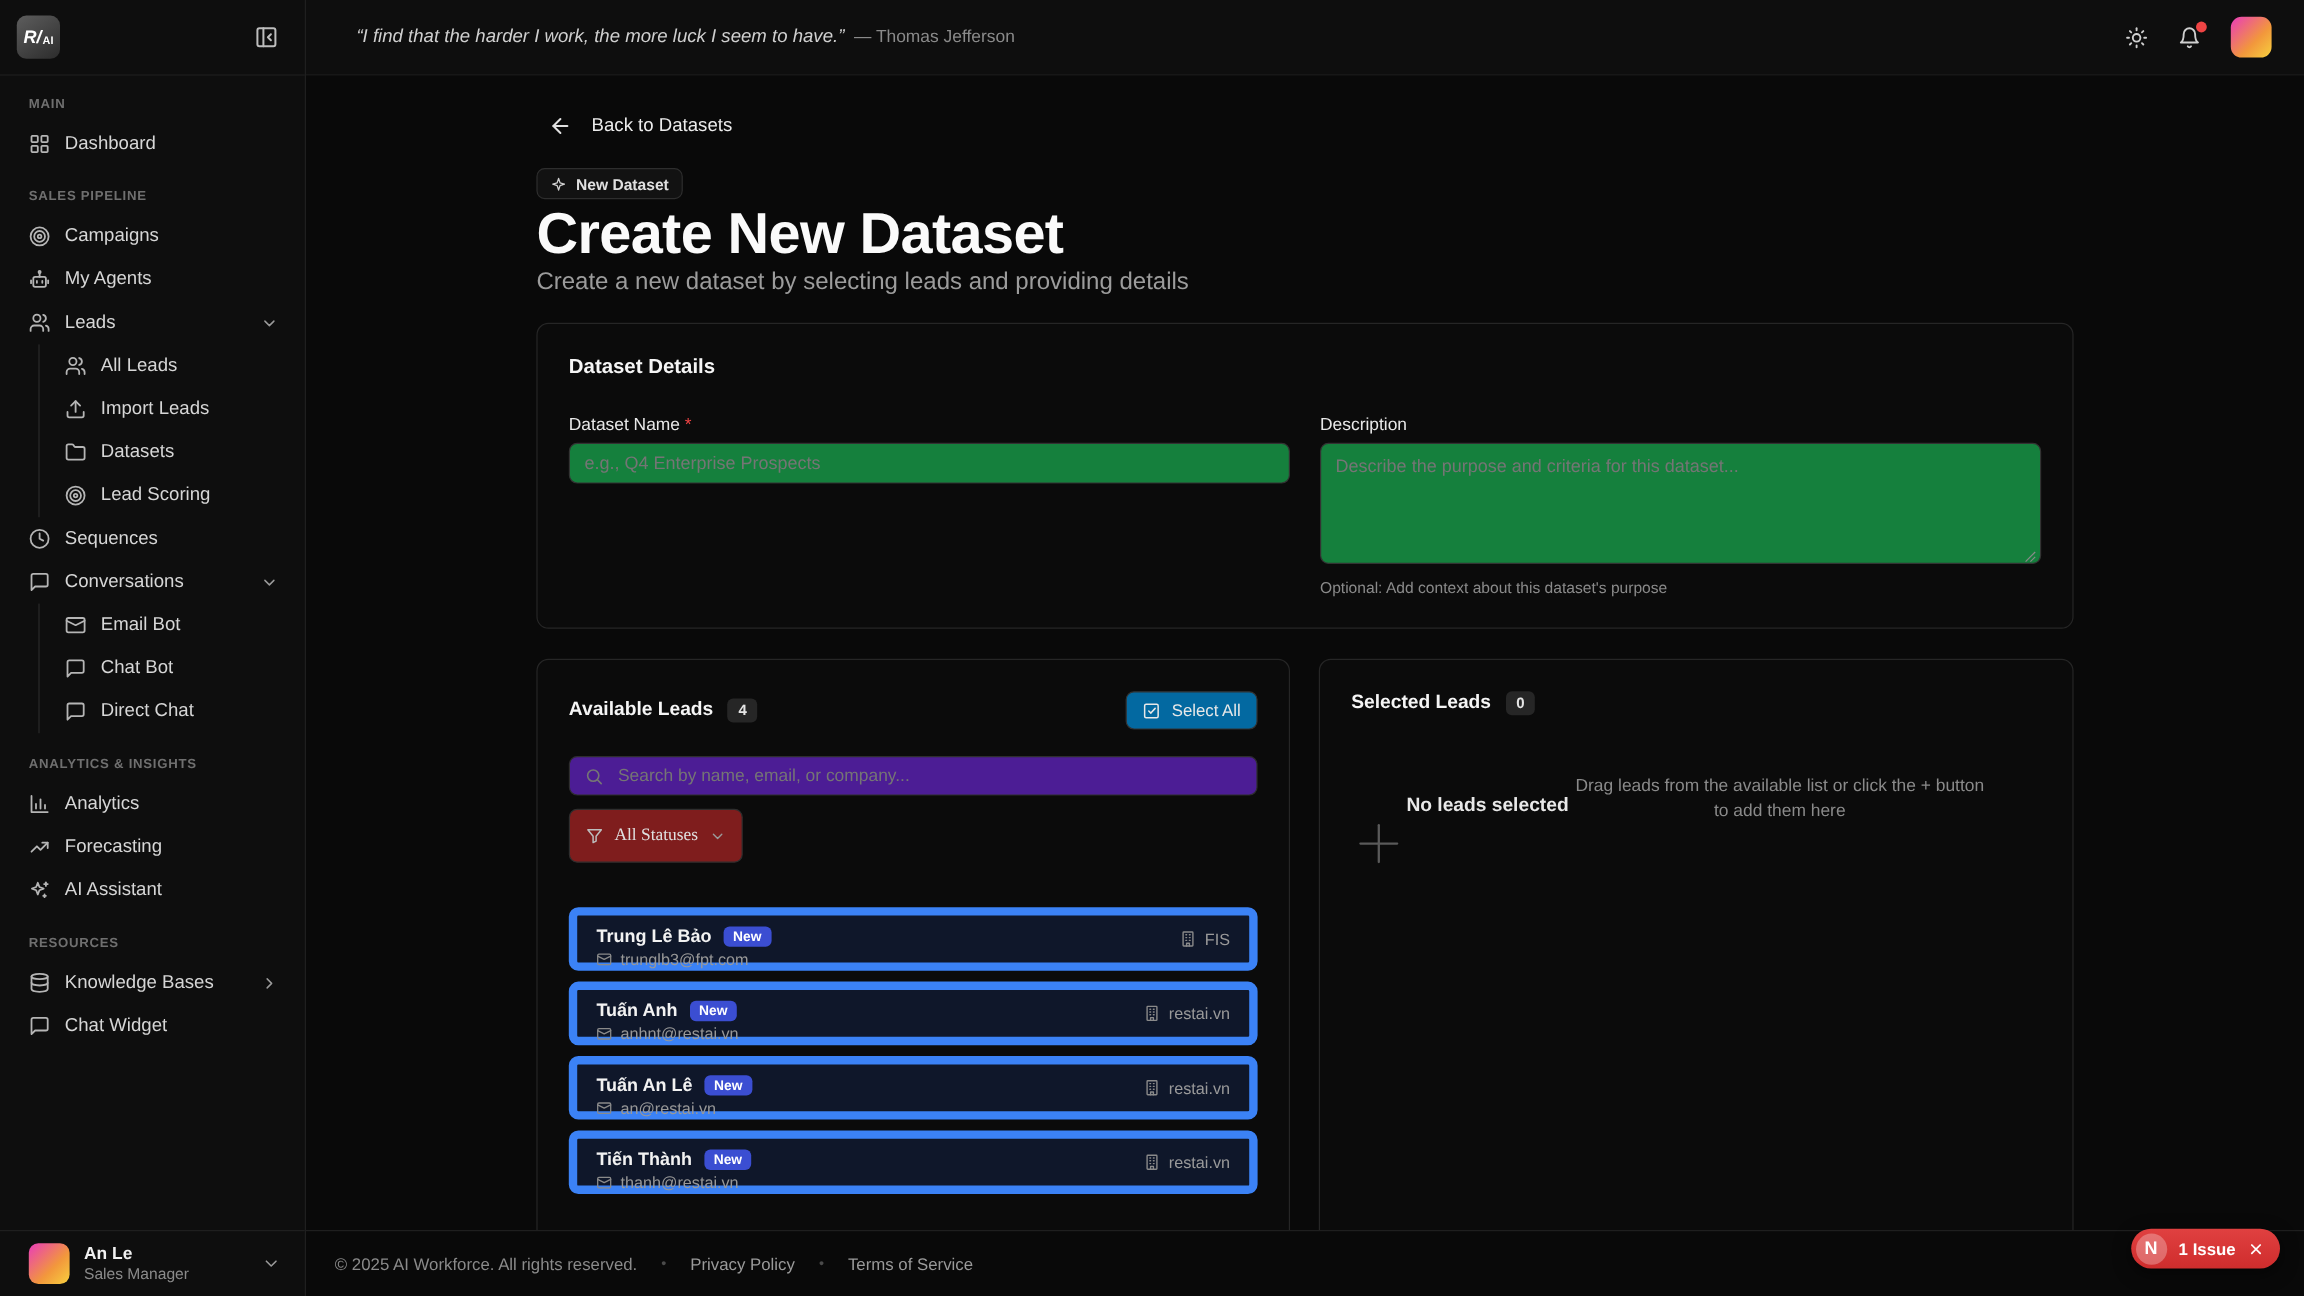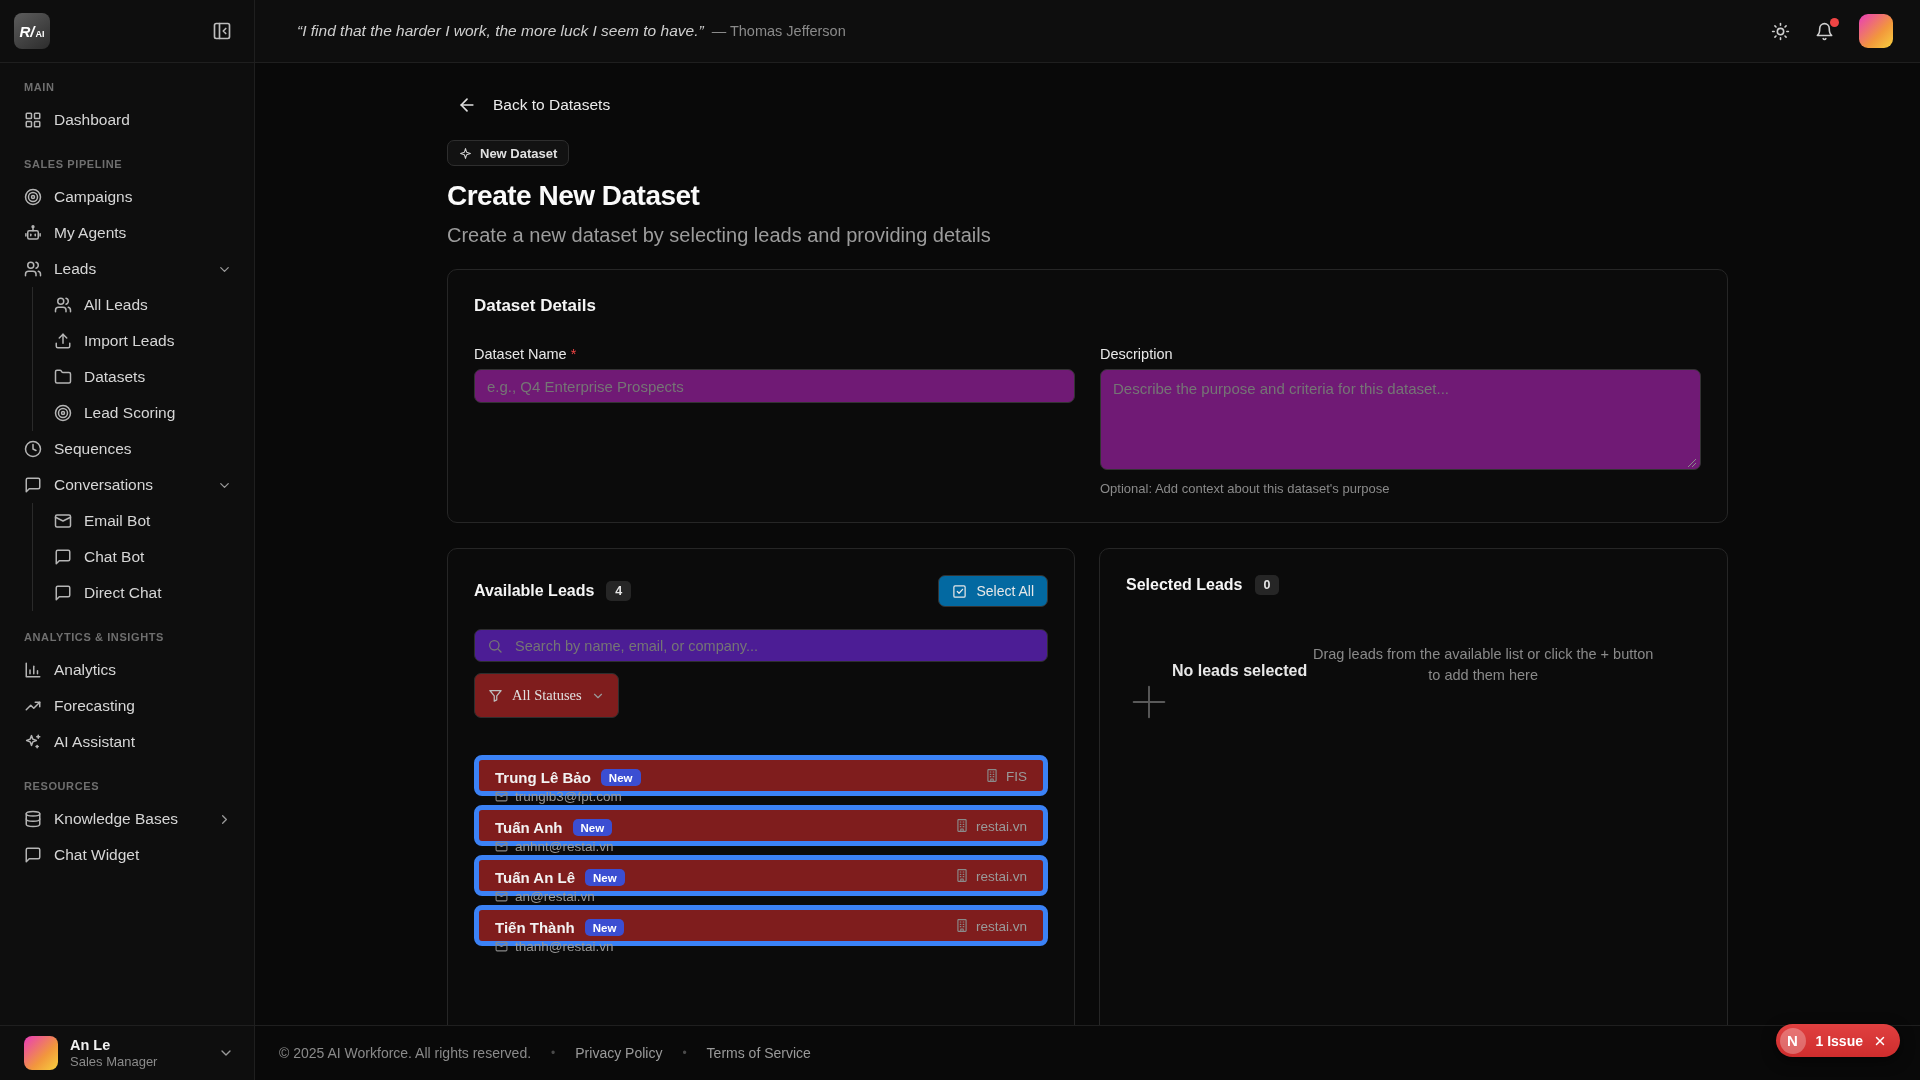--- a/index.html
+++ b/index.html
@@ -64,32 +64,32 @@
 
   .back-row { display:flex; align-items:center; gap:16px; height:24px; padding-left:10px;
     color:#ececec; font-size:15.5px; font-weight:500; cursor:pointer; width:fit-content; }
   .back-row .icn { width:20px; height:20px; color:#e0e0e0; }
 
   .pill-badge { display:inline-flex; align-items:center; gap:8px; margin-top:23px;
     height:23px; padding:12px 11px; border:1px solid #2e2e2e; border-radius:7px;
     background:#121212; font-size:13px; color:#e0e0e0;font-weight:bold; }
   .pill-badge .icn { width:13px; height:13px; color:#cfcfcf; }
 
-  h1.page-title { margin:10px 0 0; font-size:28px; line-height:40px; font-weight:700;
+  h1.page-title { margin:10px 0 0; font-size:48px; line-height:40px; font-weight:700;
     color:#fafafa; letter-spacing:-.5px; }
   .page-subtitle { margin-top:8px; font-size:20px; color:#9c9c9c; }
 
   .card { margin-top:22px; width:1281px; border:1px solid #262626; border-radius:10px;
     background:#0b0b0b; padding:26px; }
   .card-title { font-size:17px; font-weight:700; color:#f5f5f5; }
   .form-grid { display:grid; grid-template-columns:1fr 1fr; gap:25px; margin-top:30px; }
   .field-label { display:flex; gap:4px; font-size:14.5px; font-weight:500;
     color:#e8e8e8; margin-bottom:7px; }
   .req { color:#ef4444; }
-  .text-input { width:100%; height:34px; background:#701a75; border:1px solid #333;
+  .text-input { width:100%; height:34px; background:#15803d; border:1px solid #333;
     border-radius:7px; color:#e5e5e5; padding:0 12px; font-size:15px; font-family:inherit; }
   .text-input::placeholder, textarea::placeholder { color:#757575; }
   .ta-wrap { position:relative; }
   textarea.text-input { height:101px; padding:8px 12px; resize:none; line-height:1.4; }
   .ta-handle { position:absolute; right:4px; bottom:6px; width:10px; height:10px;
     pointer-events:none; color:#8a8a8a; }
   .hint { margin-top:7px; font-size:13px; color:#8a8a8a; }
 
   .panels { display:flex; gap:24px; margin-top:25px; height:495px; }
   .panel { border:1px solid #262626; border-radius:10px; background:#0b0b0b; padding:26px; }
@@ -110,21 +110,21 @@
   .search-box input { flex:1; background:transparent; border:none; outline:none;
     color:#e5e5e5; font-size:14.5px; font-family:inherit; }
 
   .filter-btn { margin-top:11px; display:inline-flex; align-items:center; gap:9px;
     height:45px; padding:0 13px; border:1px solid #2e2e2e; background:#7f1d1d;
     border-radius:7px; font-size:14.5px; color:#e0e0e0; cursor:pointer; font-family:Liberation Serif, serif; }
   .filter-btn .icn { width:15px; height:15px; color:#bdbdbd; }
   .filter-btn .chev { width:14px; height:14px; color:#9a9a9a; }
 
   .lead-list { margin-top:37px; display:flex; flex-direction:column; gap:9px; }
-  .lead-card { position:relative; height:41px; border:5px solid #3b82f6; background:#7f1d1d;
+  .lead-card { position:relative; height:53px; border:7px solid #3b82f6; background:#0f172a;
     border-radius:8px; padding:9px 16px; cursor:grab; }
   .lead-top { display:flex; align-items:center; gap:10px; }
   .lead-name { font-size:15px; font-weight:600; color:#f2f2f2; }
   .status-badge { background:#3b4ed2; color:#fff; font-size:11.5px; font-weight:600;
     padding:2.5px 8px; border-radius:5px; }
   .lead-email { display:flex; align-items:center; gap:7px; margin-top:3px;
     font-size:13.5px; color:#989898; }
   .lead-email .icn { width:13px; height:13px; color:#8a8a8a; }
   .lead-company { position:absolute; right:16px; top:50%; transform:translateY(-50%);
     display:flex; align-items:center; gap:7px; font-size:13.5px; color:#9a9a9a; }

